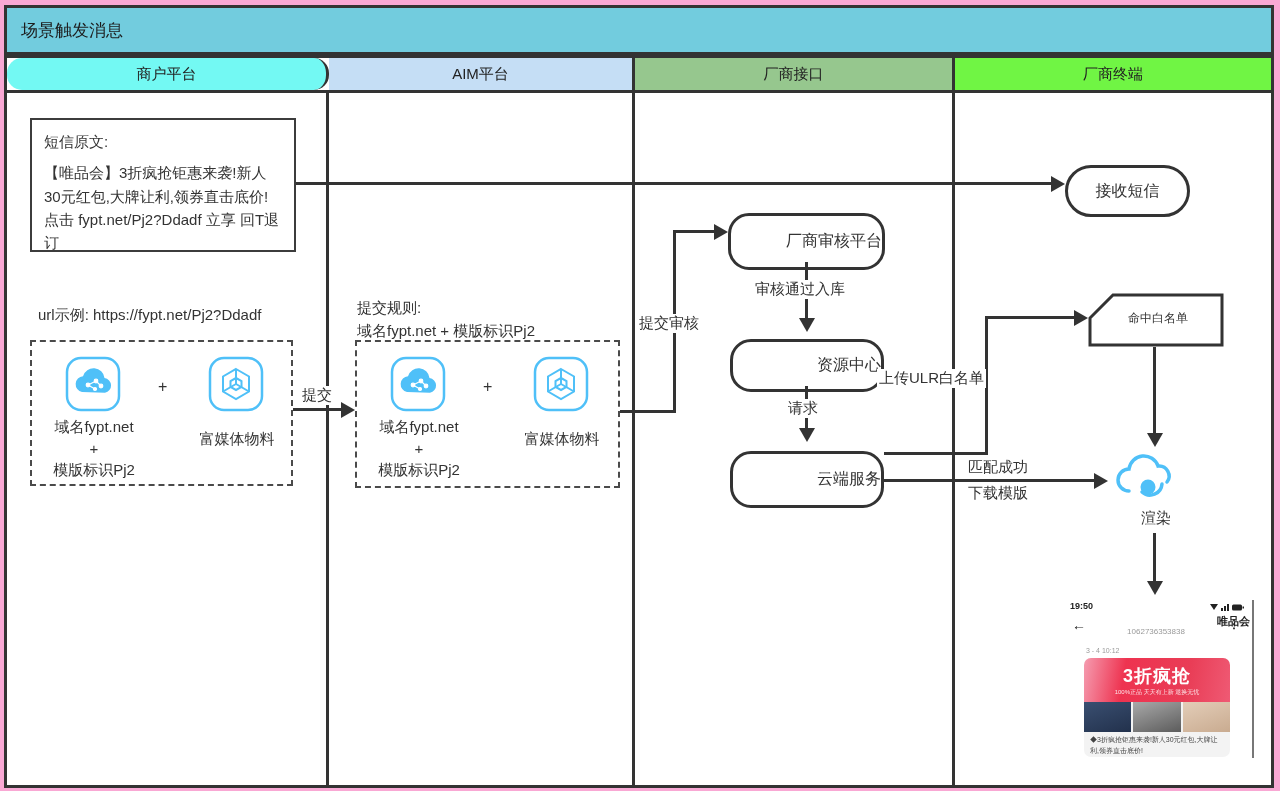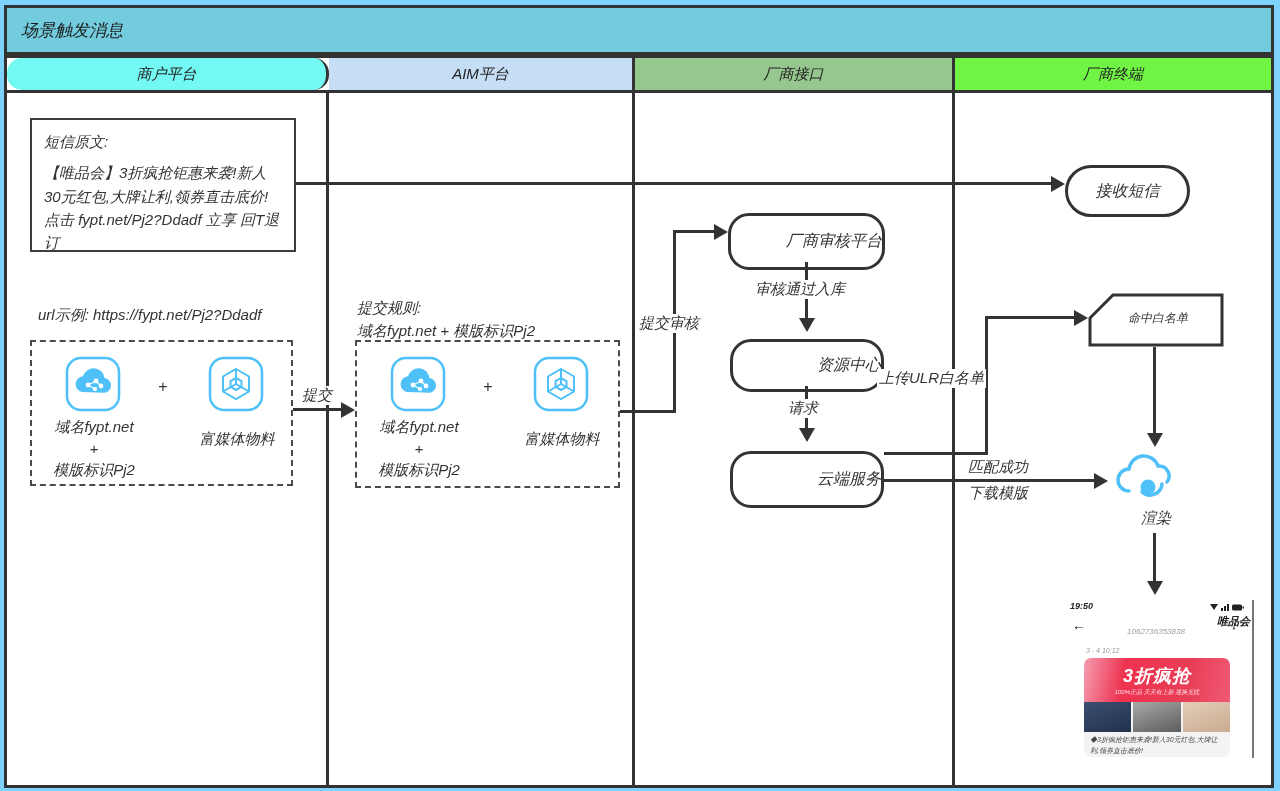--- a/index.html
+++ b/index.html
@@ -1,18 +1,18 @@
 <!DOCTYPE html>
 <html><head>
 <meta charset="utf-8">
 <style>
   * { margin:0; padding:0; box-sizing:border-box; }
   html,body { width:1280px; height:791px; background:#ffffff; font-family:"Liberation Sans","DejaVu Sans",sans-serif; color:#333; }
   .abs { position:absolute; }
-  #canvas { position:relative; width:1280px; height:791px; background:#7dd3fc; overflow:hidden;font-style:italic; }
+  #canvas { position:relative; width:1280px; height:791px; background:#f9a8d4; overflow:hidden; }
 
   
   .frame { left:4px; top:5px; width:1270px; height:783px; border:3px solid #333; background:#fff; }
   .titlebar { left:4px; top:5px; width:1270px; height:50px; background:#72CCDE; border:3px solid #333; display:flex; align-items:center; padding-left:14px; font-size:17px; color:#1c1c1c; }
   .lanehead-row { left:4px; top:55px; width:1270px; height:38px; border:3px solid #333; display:flex; }
   .lanehead { height:100%; border-right:3px solid #333; display:flex; align-items:center; justify-content:center; font-size:15px; color:#222; }
   .lanehead:last-child { border-right:none; }
   .lane-div { width:3px; background:#333; top:93px; height:692px; }
 
   

